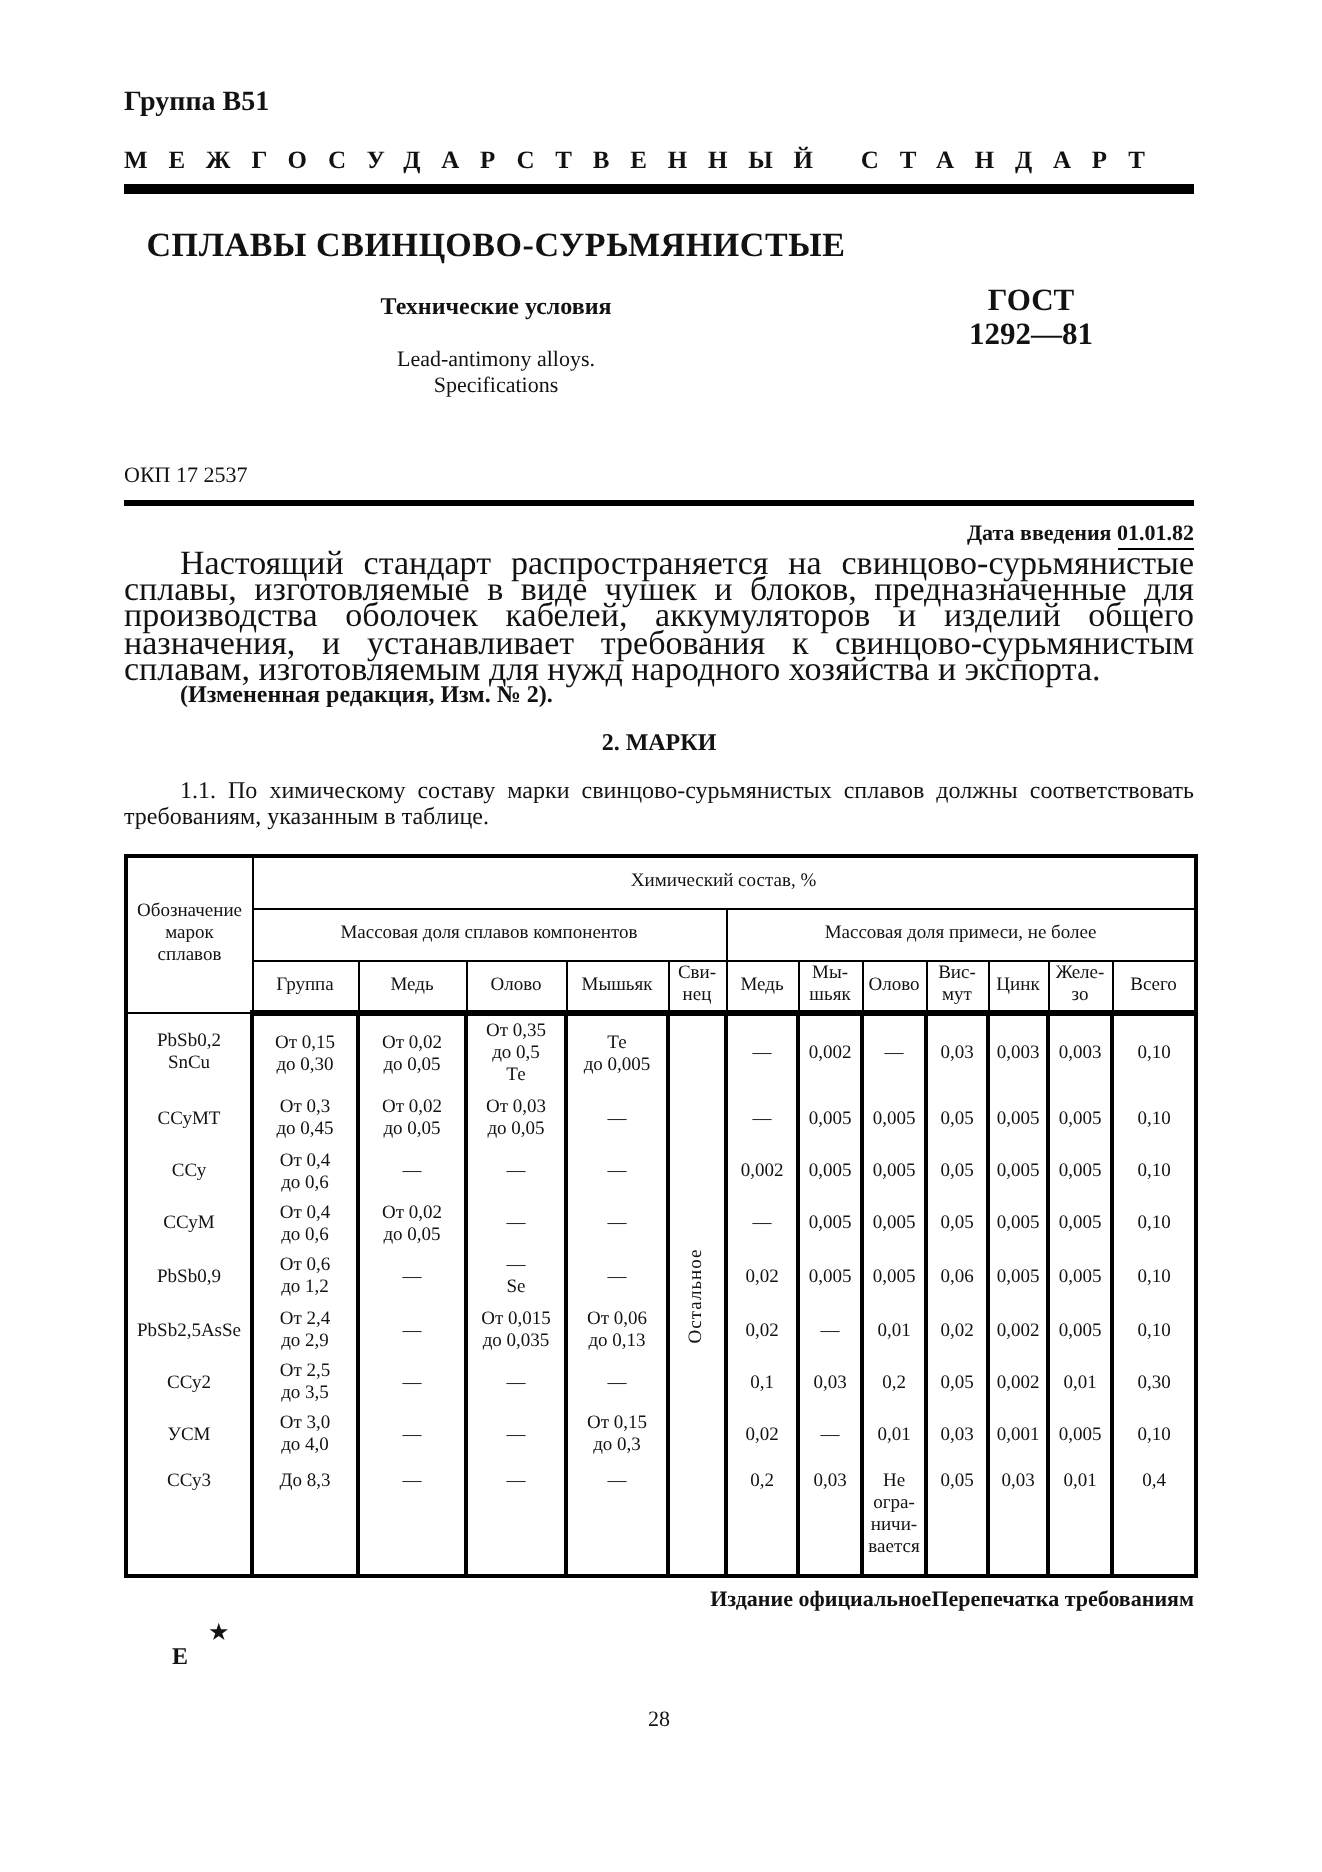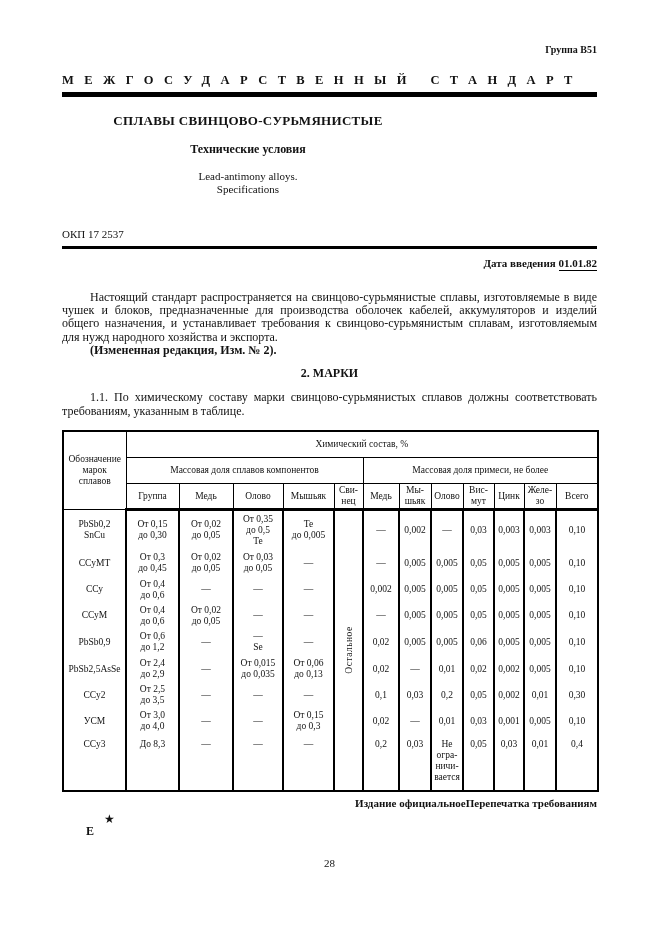--- a/index.html
+++ b/index.html
@@ -3,39 +3,39 @@
 <meta charset="utf-8">
 <style>
   html,body{margin:0;padding:0;background:#e8e8e8;}
   .page{
     width:661px;height:936px;background:#ffffff;position:relative;
     margin:0 auto;font-family:"Liberation Serif","DejaVu Serif",serif;
     color:#121212;overflow:hidden;box-sizing:border-box;
     padding:44px 64px 0 62px;
   }
   .content{width:535px;}
-  .group-line{text-align:right;font-size:10px;font-weight:bold;height:13px;}
+  .group-line{font-size:14px;font-weight:bold;height:13px;}
   .standard-kind{
     margin-top:16px;font-size:12.5px;font-weight:bold;white-space:nowrap;
     letter-spacing:10.4px;width:535px;overflow:hidden;height:15px;
   }
   .rule-thick{height:5px;background:#000;margin-top:4px;}
   .rule-mid{height:3px;background:#000;margin-top:5px;}
   .title-row{display:flex;}
   .title-left{width:372px;text-align:center;}
-  .doc-title{margin-top:16px;font-size:13px;font-weight:bold;letter-spacing:0.3px;}
+  .doc-title{margin-top:16px;font-size:17px;font-weight:bold;letter-spacing:0.3px;}
   .doc-subtitle{margin-top:13px;font-size:12px;font-weight:bold;}
   .title-en{margin-top:13px;font-size:11px;line-height:13px;}
   .title-en-2{font-size:11px;line-height:13px;}
   .gost-block{width:163px;text-align:center;margin-top:45px;font-size:15.5px;font-weight:bold;line-height:17px;}
   .okp-line{margin-top:32px;font-size:11px;height:13px;}
   .date-line{margin-top:8px;text-align:right;font-size:11px;font-weight:bold;height:14px;}
   .date-value{border-bottom:1.5px solid #000;padding-bottom:1px;}
   .intro{
-    margin-top:20px;font-size:12px;line-height:13.2px;text-align:justify;
+    margin-top:0;font-size:17px;line-height:13.2px;text-align:justify;
     text-indent:28px;
   }
   .amendment{font-size:12px;line-height:13.5px;font-weight:bold;text-indent:28px;}
   .section-title{margin-top:9px;text-align:center;font-size:12px;font-weight:bold;}
   .clause{margin-top:10px;font-size:12px;line-height:13.2px;text-align:justify;text-indent:28px;}
 
   table.comp{
     margin-top:12px;border-collapse:collapse;table-layout:fixed;width:535px;
     font-size:9.5px;line-height:11px;
   }
@@ -76,20 +76,24 @@
 
     <div class="standard-kind">МЕЖГОСУДАРСТВЕННЫЙ СТАНДАРТ</div>
     <div class="rule-thick"></div>
 
     <div class="title-row">
       <div class="title-left">
         <div class="doc-title">СПЛАВЫ СВИНЦОВО-СУРЬМЯНИСТЫЕ</div>
         <div class="doc-subtitle">Технические условия</div>
         <div class="title-en">Lead-antimony alloys.</div>
         <div class="title-en-2">Specifications</div>
+      </div>
+      <div class="gost-block">
+        <div>ГОСТ</div>
+        <div>1292—81</div>
       </div>
     </div>
 
     <div class="okp-line">ОКП 17 2537</div>
     <div class="rule-mid"></div>
 
     <div class="date-line">
       <span>Дата введения</span>
       <span> </span>
       <span class="date-value">01.01.82</span>

